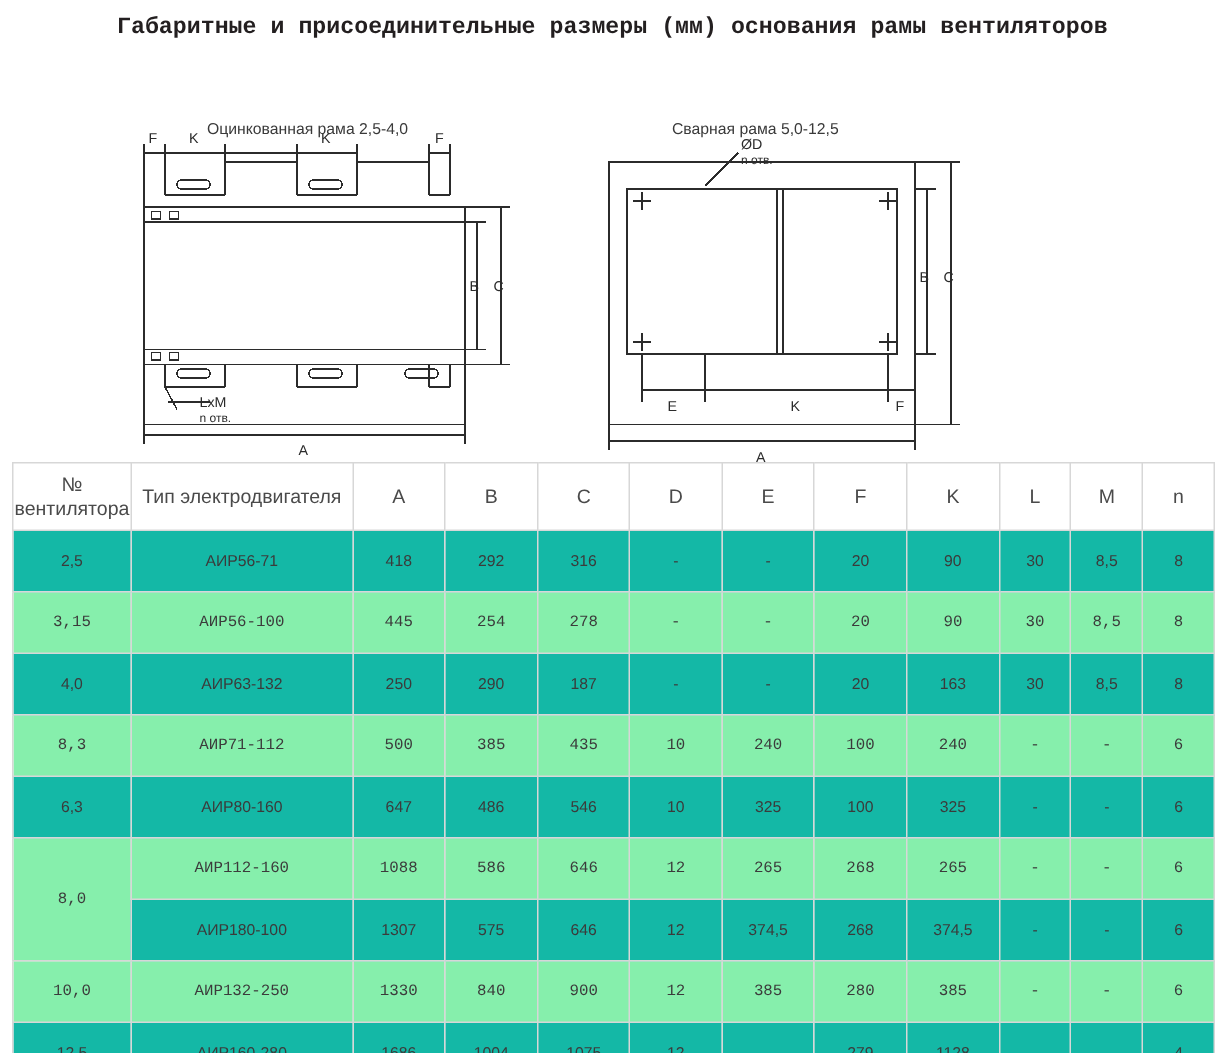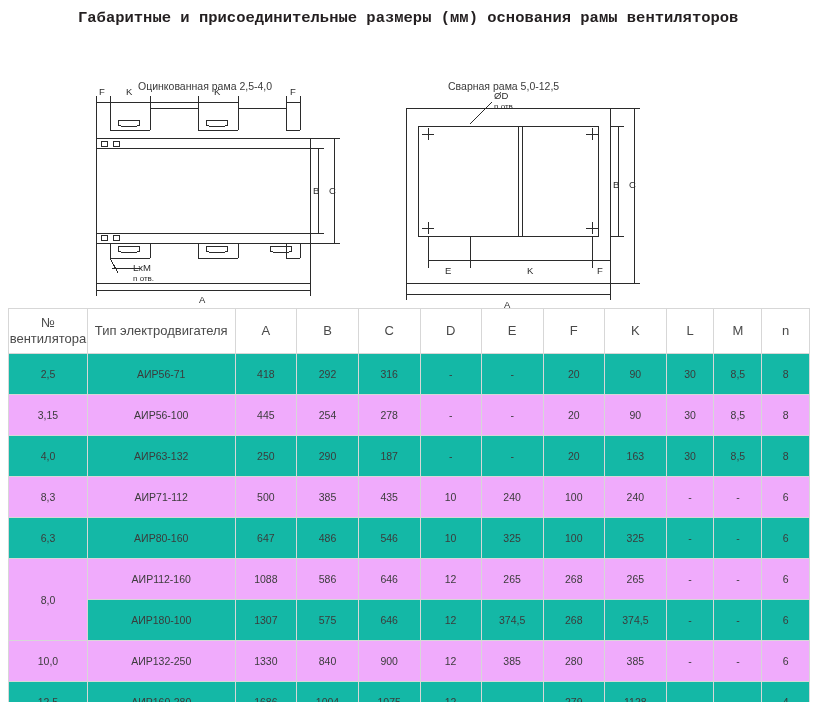--- a/index.html
+++ b/index.html
@@ -76,21 +76,21 @@
   table.spec thead th {
     height: 44px;
     line-height: 1.25;
     font-size: 13px;
     color: #4a4a4a;
     border-radius: 10px;
   }
   table.spec tbody td {
     height: 40px;
   }
-  tr.shaded td { background: #f0abfc; }
+  tr.shaded td { background: #86efac; font-family: Liberation Mono, monospace; }
   tr.plain td  { background: #14b8a6; }
   td.merged { background: #f4f4f4; }
   .col-n   { width: 78px; }
   .col-t   { width: 148px; margin-top: 12px; }
   .col-num { width: 62px; }
   .col-s   { width: 48px; }
 </style>
 </head>
 <body>
 

